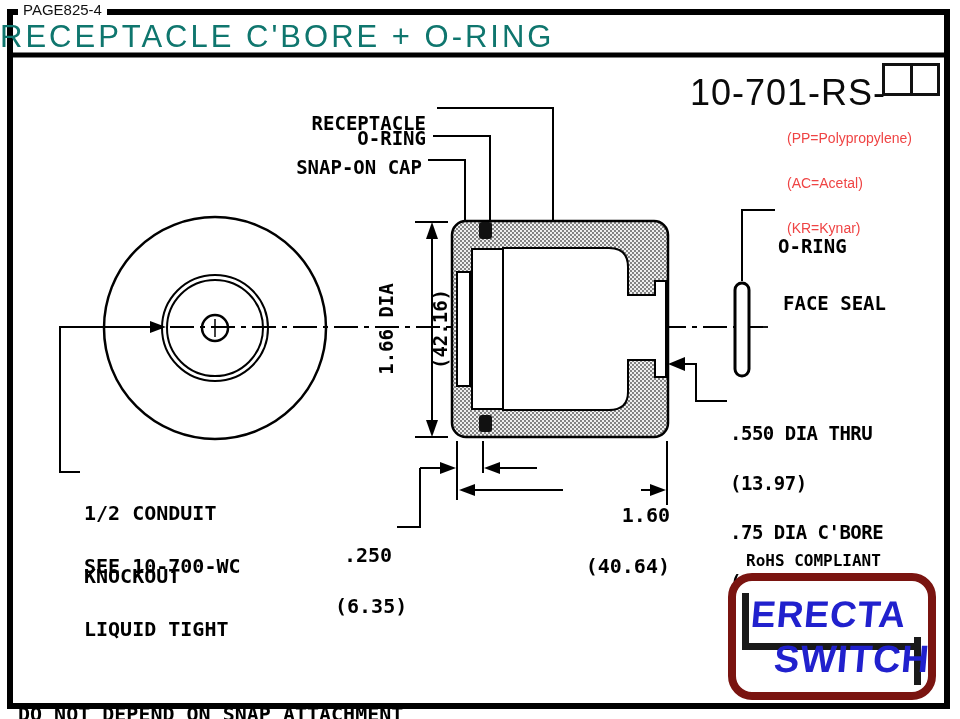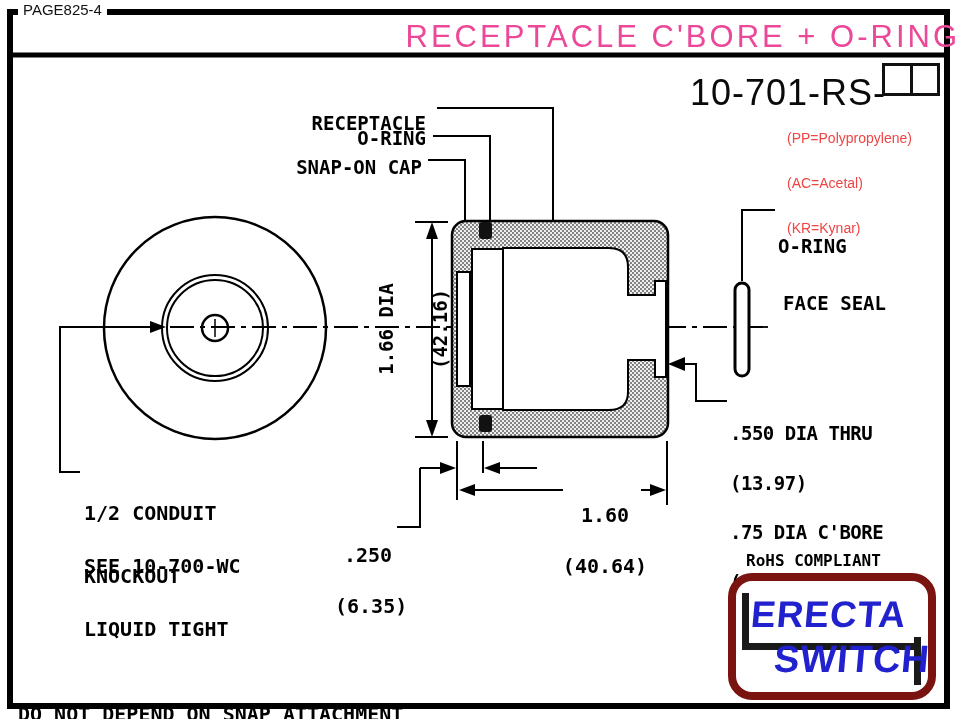--- a/index.html
+++ b/index.html
@@ -3,21 +3,21 @@
 <meta charset="utf-8">
 <style>
   html,body{margin:0;padding:0;background:#e9e9e9;}
   #page{position:relative;width:960px;height:719px;background:#ffffff;overflow:hidden;
         font-family:"DejaVu Sans Mono",monospace;color:#000;}
   #art{position:absolute;left:0;top:0;z-index:1;}
   .txt{position:absolute;z-index:2;white-space:pre;}
   .mono{font-family:"DejaVu Sans Mono",monospace;font-weight:bold;}
   .sans{font-family:"Liberation Sans","DejaVu Sans",sans-serif;}
   .page-label{left:18px;top:1px;font-size:15px;background:#fff;padding:0 5px;color:#111;}
-  .title{left:0;right:0;top:19px;text-align:right;font-size:31px;letter-spacing:3px;color:#ec4899;}
+  .title{left:0;right:0;top:19px;text-align:left;font-size:31px;letter-spacing:3px;color:#0f766e;}
   .partnum{left:690px;top:72px;font-size:36px;letter-spacing:1px;color:#0a0a0a;}
   .pnbox{position:absolute;z-index:2;left:882px;top:63px;width:52px;height:27px;
          border:3px solid #111;display:flex;}
   .pnbox .cell{flex:1;}
   .pnbox .cell:first-child{border-right:3px solid #111;}
   .materials{left:787px;top:101px;font-size:14px;line-height:15px;color:#ef4444;}
   .callout{font-size:19px;text-align:right;}
   .note{font-size:20px;line-height:21px;}
   .dim{font-size:20px;line-height:17px;}
   .borenotes{left:730px;top:392px;font-size:19px;line-height:16.5px;letter-spacing:-0.5px;}
@@ -159,21 +159,21 @@
 
   <div class="txt mono borenotes">
     <div>.550 DIA THRU</div>
     <div>(13.97)</div>
     <div>.75 DIA C'BORE</div>
     <div>(19.05)</div>
     <div>.08 DEEP</div>
     <div>(2.03)</div>
   </div>
 
-  <div class="txt mono dim" style="left:540px;top:473px;width:130px;text-align:center;">
+  <div class="txt mono dim" style="left:540px;top:473px;width:130px;text-align:right;">
     <div>1.60</div>
     <div>(40.64)</div>
   </div>
 
   <div class="txt mono dim" style="left:335px;top:513px;">
     <div style="padding-left:9px;">.250</div>
     <div>(6.35)</div>
   </div>
 
   <div class="txt mono note" style="left:84px;top:461px;">

